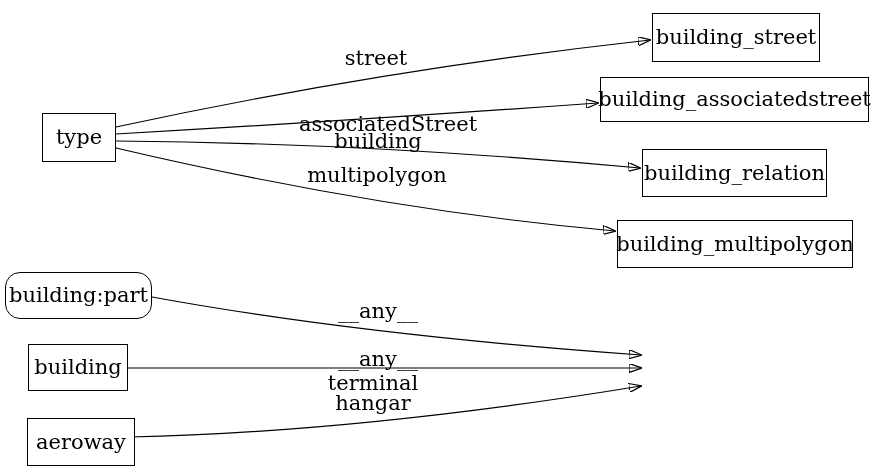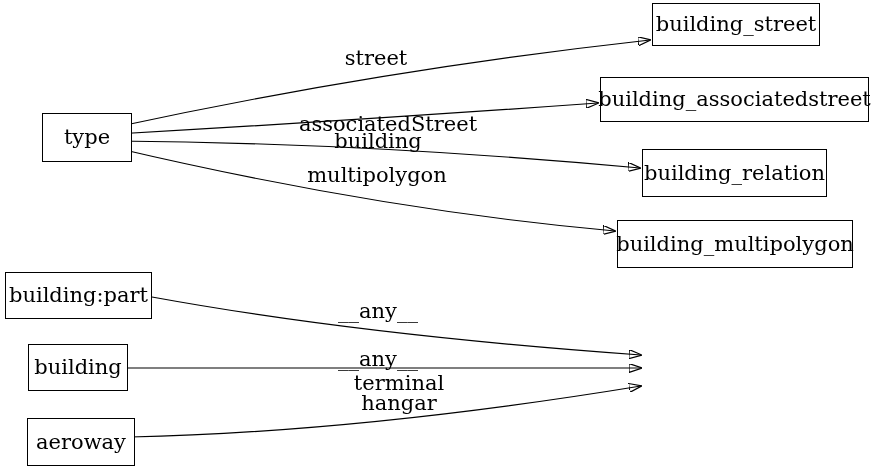--- a/index.html
+++ b/index.html
@@ -46,38 +46,38 @@
     white-space: nowrap;
     line-height: 1;
     text-align: center;
   }
   .edge-label .line {
     display: block;
     line-height: 20px;
   }
 
   
-  #n-type                     { left: 42px;  top: 113px; width: 90px;  height: 49px; }
-  #n-building-street          { left: 652px; top: 3px;   width: 168px; height: 43px; }
+  #n-type                     { left: 42px;  top: 113px; width: 74px;  height: 49px; }
+  #n-building-street          { left: 652px; top: 13px;   width: 168px; height: 49px; }
   #n-building-associatedstreet{ left: 600px; top: 77px;  width: 269px; height: 45px; }
   #n-building-relation        { left: 642px; top: 149px; width: 185px; height: 48px; }
   #n-building-multipolygon    { left: 617px; top: 220px; width: 236px; height: 48px; }
-  #n-building-part            { left: 5px;   top: 272px; width: 147px; height: 47px; }
+  #n-building-part            { left: 5px;   top: 272px; width: 147px; height: 47px; border-radius: 15px; }
   #n-building                 { left: 28px;  top: 344px; width: 100px; height: 47px; }
   #n-aeroway                  { left: 27px;  top: 418px; width: 108px; height: 48px; }
   #n-building-polygon         { left: 643px; top: 343px; width: 186px; height: 48px; }
 
   
   #l-street          { left: 376px; top: 58px;  }
   #l-associatedstreet{ left: 388px; top: 106px; margin-top: 18px; }
   #l-building        { left: 378px; top: 141px; }
   #l-multipolygon    { left: 377px; top: 175px; }
   #l-any-1           { left: 378px; top: 311px; }
   #l-any-2           { left: 378px; top: 359px; }
-  #l-terminal-hangar { left: 399px; top: 393px; }
+  #l-terminal-hangar { left: 373px; top: 393px; }
 </style>
 </head>
 <body>
 
 <div class="canvas">
 
   <svg class="edges-layer" viewBox="0 0 875 469" xmlns="http://www.w3.org/2000/svg">
     <defs>
       <marker id="arrowhead" markerWidth="13" markerHeight="9" refX="12" refY="4.5" orient="auto" markerUnits="userSpaceOnUse">
         <path d="M0,0 L13,4.5 L0,9 Z" fill="#000000" stroke="none"></path>

